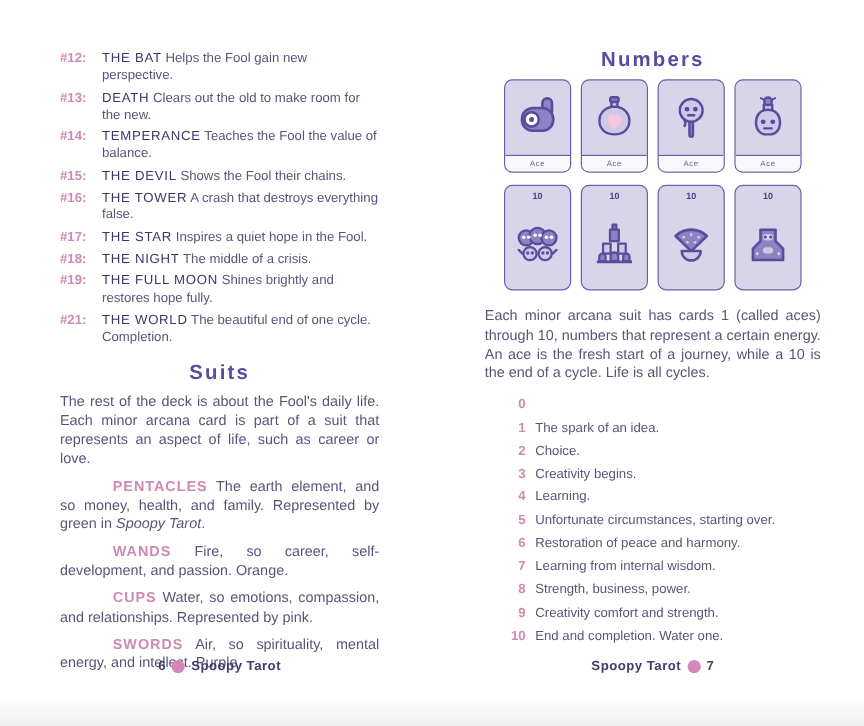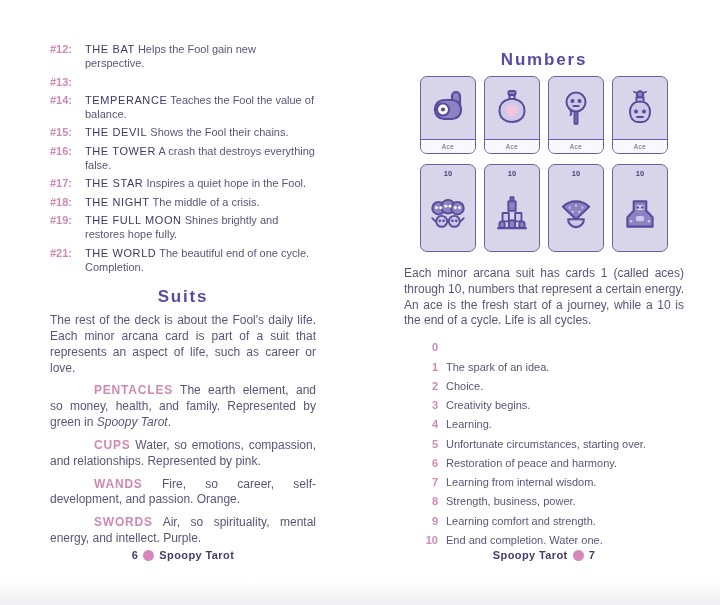--- a/index.html
+++ b/index.html
@@ -56,20 +56,21 @@
 <body>
 
 <div class="page-left">
 
   <div class="arcana-row">
     <span class="arcana-num">#12:</span>
     <span><span class="arcana-name">THE BAT</span> <span class="arcana-desc">Helps the Fool gain new perspective.</span></span>
   </div>
   <div class="arcana-row">
     <span class="arcana-num">#13:</span>
+    <span><span class="arcana-name">DEATH</span> <span class="arcana-desc">Clears out the old to make room for the new.</span></span>
   </div>
   <div class="arcana-row">
     <span class="arcana-num">#14:</span>
     <span><span class="arcana-name">TEMPERANCE</span> <span class="arcana-desc">Teaches the Fool the value of balance.</span></span>
   </div>
   <div class="arcana-row">
     <span class="arcana-num">#15:</span>
     <span><span class="arcana-name">THE DEVIL</span> <span class="arcana-desc">Shows the Fool their chains.</span></span>
   </div>
   <div class="arcana-row">
@@ -93,44 +94,44 @@
     <span><span class="arcana-name">THE WORLD</span> <span class="arcana-desc">The beautiful end of one cycle. Completion.</span></span>
   </div>
 
   <div class="section-heading">Suits</div>
 
   <p class="para">The rest of the deck is about the Fool's daily life. Each minor arcana card is part of a suit that represents an aspect of life, such as career or love.</p>
 
   <p class="para">
     <span class="suit-name">PENTACLES</span>
     <span>The earth element, and so money, health, and family. Represented by green in </span><span class="italic">Spoopy Tarot</span><span>.</span>
+  </p>
+  <p class="para">
+    <span class="suit-name">WANDS</span>
+    <span>Fire, so career, self-development, and passion. Orange.</span>
   </p>
   <p class="para">
     <span class="suit-name">CUPS</span>
     <span>Water, so emotions, compassion, and relationships. Represented by pink.</span>
   </p>
   <p class="para">
-    <span class="suit-name">WANDS</span>
-    <span>Fire, so career, self-development, and passion. Orange.</span>
-  </p>
-  <p class="para">
     <span class="suit-name">SWORDS</span>
     <span>Air, so spirituality, mental energy, and intellect. Purple.</span>
   </p>
 </div>
 
 <div class="page-footer left">
   <span>6</span>
   <span class="dot-icon"></span>
   <span>Spoopy Tarot</span>
 </div>
 
 <div class="page-right">
 
-  <div class="section-heading" style="margin-top:10px;">Numbers</div>
+  <div class="section-heading" style="margin-top:0;">Numbers</div>
 
   <div class="cards-row">
     <div class="card ace">
       <div class="art">
         <svg width="40" height="40" viewBox="0 0 40 40">
           <g stroke="#584c9c" stroke-width="2.2" stroke-linejoin="round">
             <rect x="24" y="4" width="8" height="15" rx="4" fill="#8d82c2"></rect>
             <rect x="7" y="12" width="26" height="19" rx="9" fill="#8d82c2"></rect>
             <circle cx="15" cy="21.5" r="6" fill="#ffffff"></circle>
             <circle cx="15" cy="21.5" r="2.1" fill="#584c9c" stroke="none"></circle>
@@ -295,21 +296,21 @@
     <div class="number-row">
       <span class="number-num">7</span>
       <span>Learning from internal wisdom.</span>
     </div>
     <div class="number-row">
       <span class="number-num">8</span>
       <span>Strength, business, power.</span>
     </div>
     <div class="number-row">
       <span class="number-num">9</span>
-      <span>Learning comfort and strength.</span>
+      <span>Creativity comfort and strength.</span>
     </div>
     <div class="number-row">
       <span class="number-num">10</span>
       <span>End and completion. Water one.</span>
     </div>
   </div>
 </div>
 
 <div class="page-footer right">
   <span>Spoopy Tarot</span>

